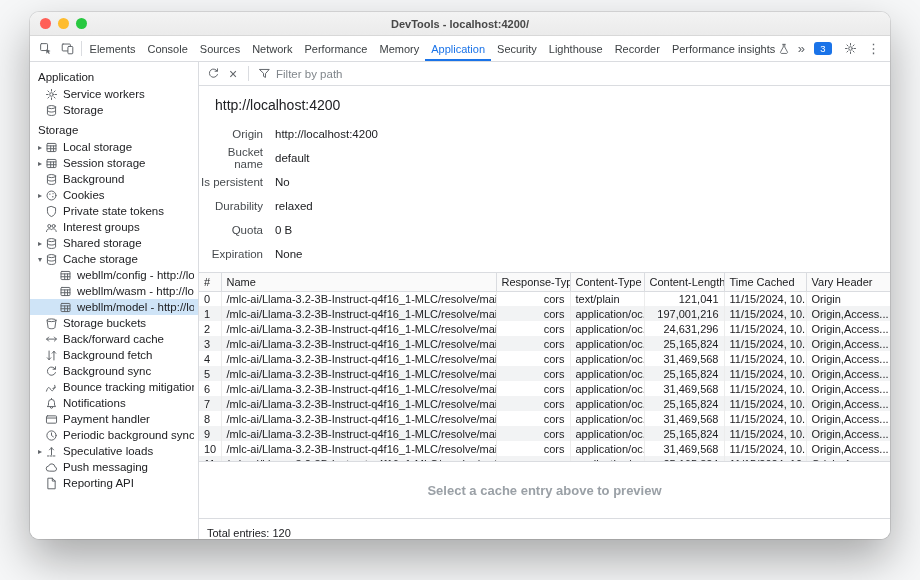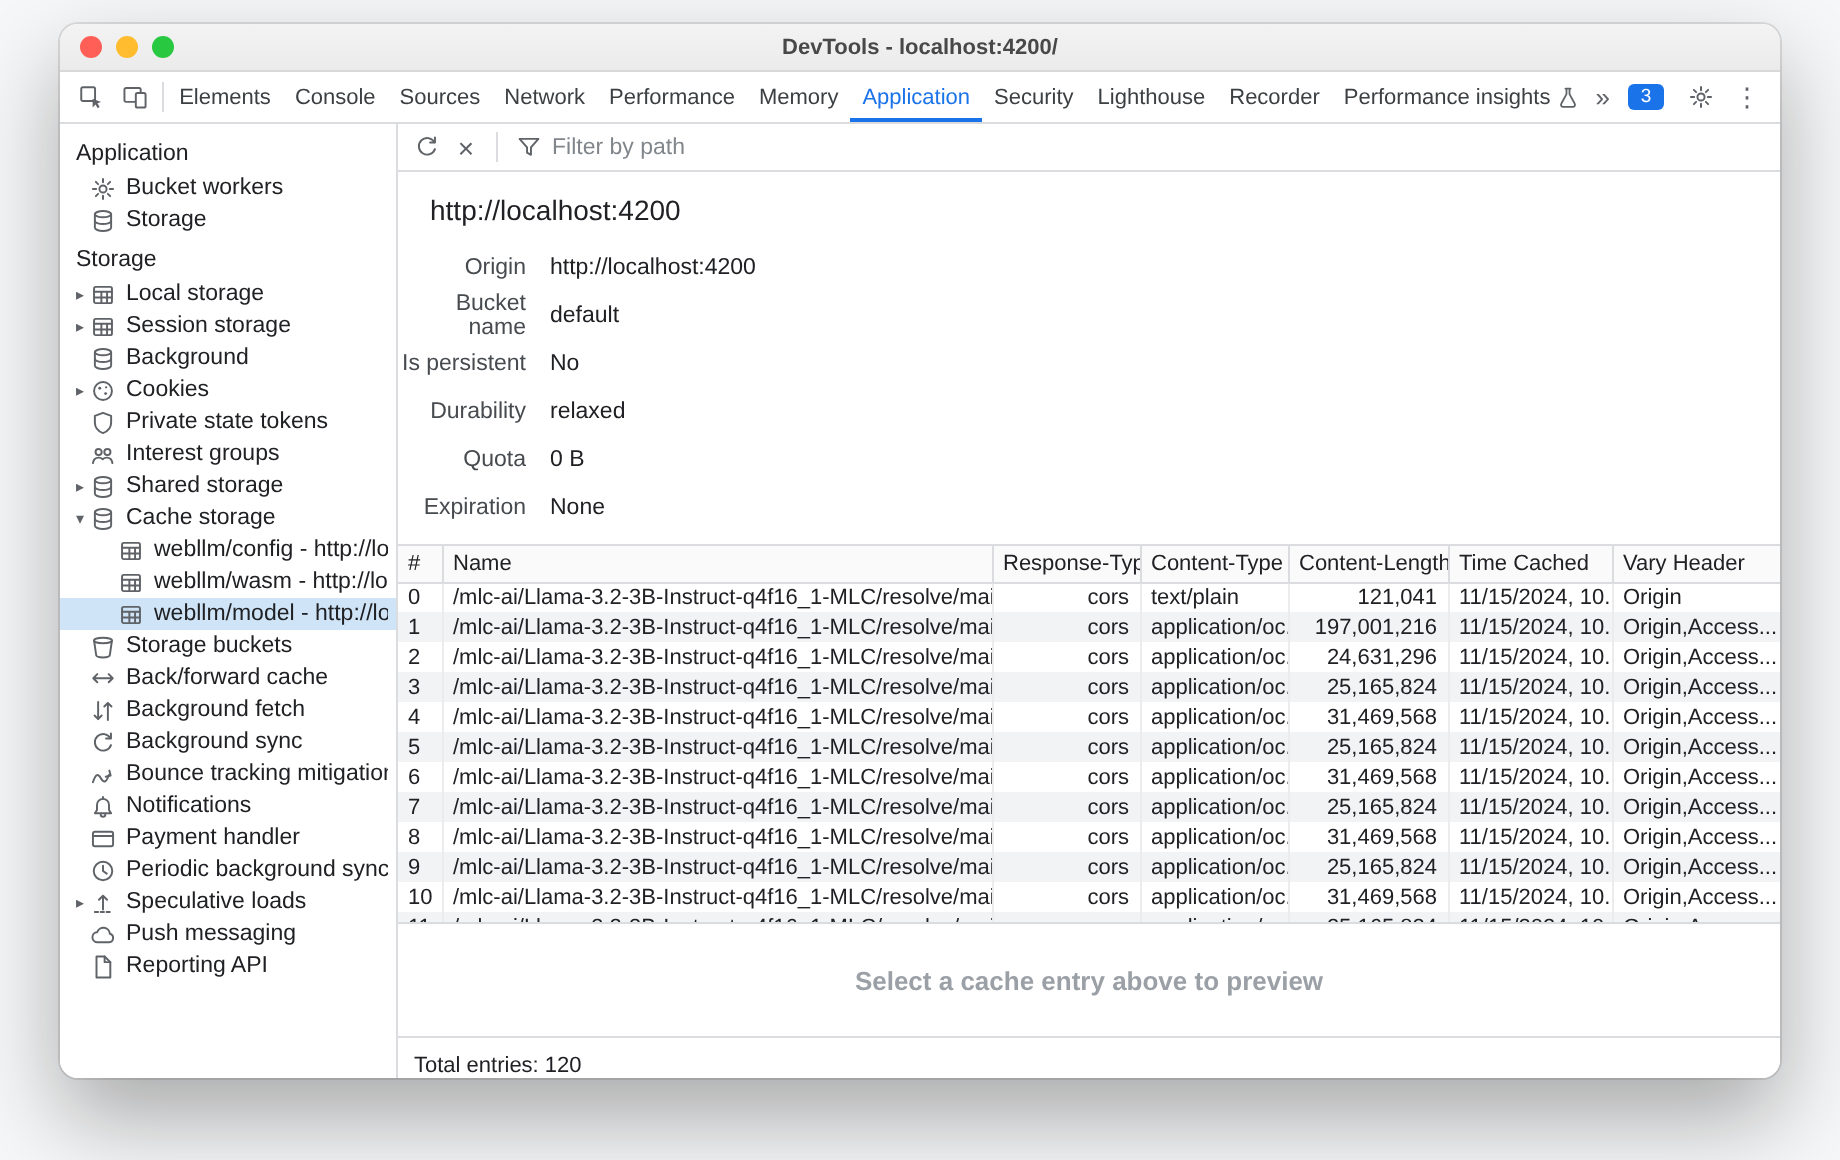--- a/index.html
+++ b/index.html
@@ -232,21 +232,21 @@
   </div>
 
   <div class="content">
     <aside class="sidebar" id="sidebar">
         <div class="sb-section">Application</div>
         <div class="sb-item">
           <span class="disc"></span>
           <svg viewBox="0 0 16 16" class="icon">
             <use href="#i-gear" xlink:href="#i-gear"></use>
           </svg>
-          <span class="sb-label">Bucket workers</span>
+          <span class="sb-label">Service workers</span>
         </div>
         <div class="sb-item">
           <span class="disc"></span>
           <svg viewBox="0 0 16 16" class="icon">
             <use href="#i-db" xlink:href="#i-db"></use>
           </svg>
           <span class="sb-label">Storage</span>
         </div>
         <div class="sb-section">Storage</div>
         <div class="sb-item">

